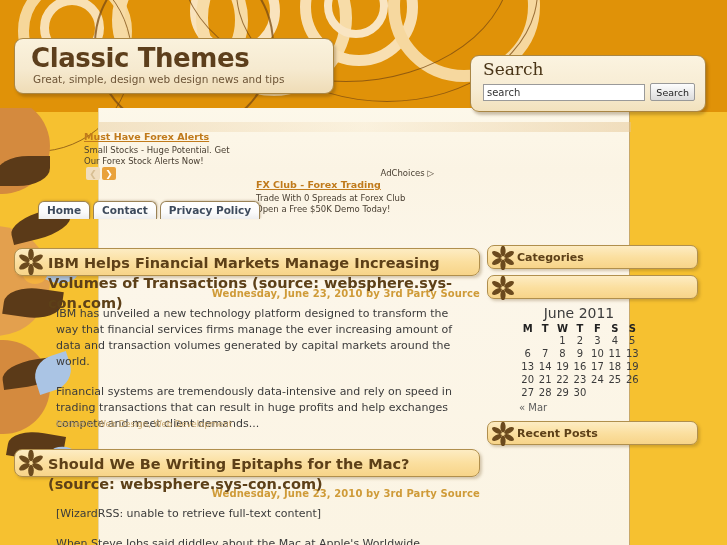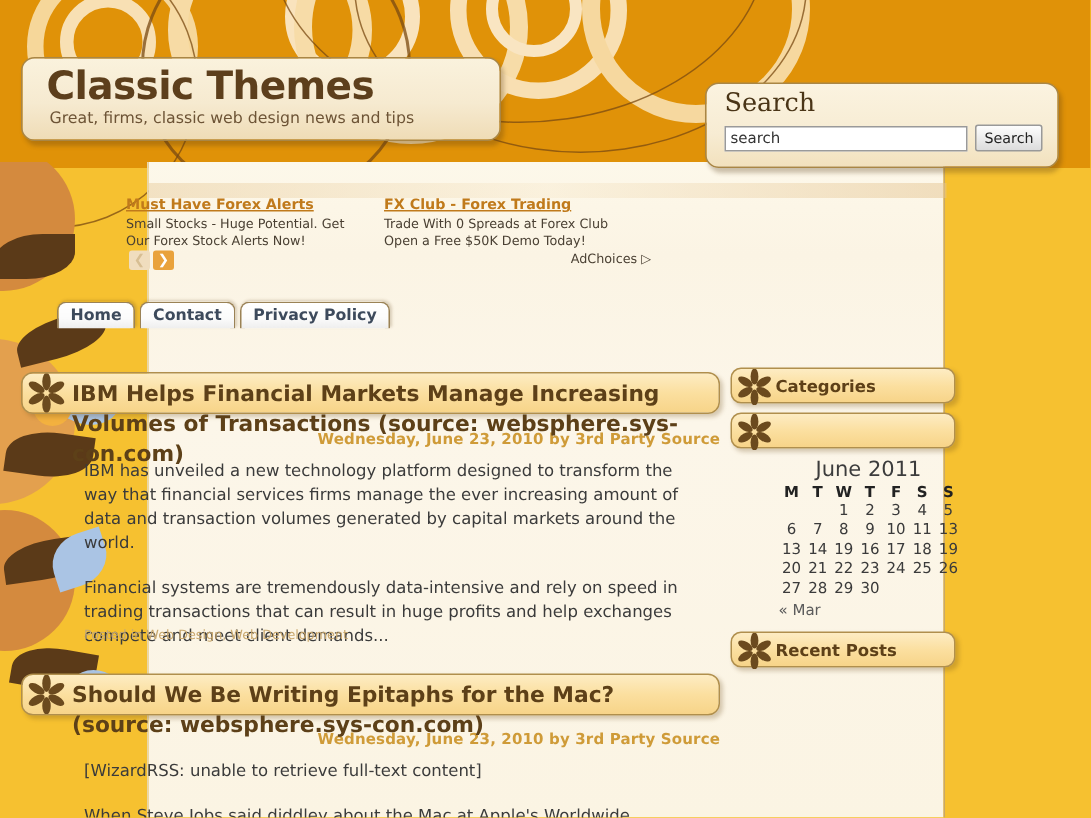--- a/index.html
+++ b/index.html
@@ -102,21 +102,21 @@
   }
   .post-meta{position:absolute;font-size:10px;font-weight:bold;color:#cf9b38;letter-spacing:.1px;}
   .post-body{position:absolute;font-size:11px;color:#3b3b3b;line-height:16px;}
   .post-body p{margin:0 0 14px 0;}
   .posted-in{position:absolute;font-size:8.5px;color:#c3a878;}
   .posted-in a{color:#c9a86e;text-decoration:none;cursor:pointer;}
 
   
   #sidebar{position:absolute;left:487px;top:245px;width:190px;}
   .widget-head{
-    position:relative;width:150px;height:24px;margin-bottom:6px;
+    position:relative;width:211px;height:24px;margin-bottom:6px;
     background:linear-gradient(to bottom,#fdecc3 0%,#fbdf9f 52%,#f7d489 100%);
     border:1px solid #b08f4d;border-radius:7px;
     box-shadow:2px 2px 3px rgba(110,80,30,.28);
     box-sizing:border-box;
   }
   .widget-head .wtitle{position:absolute;left:29px;top:5px;font-size:11px;font-weight:bold;color:#5d4018;}
   .widget-head .flower{left:3px;top:0px;width:24px;height:24px;}
   .widget-list{margin:0;padding:4px 0 10px 34px;list-style:none;}
   .widget-list li{font-size:10.5px;color:#4a4a4a;line-height:16px;cursor:pointer;}
 
@@ -164,37 +164,37 @@
     <div class="lf-circle" style="left:22px;top:150px;width:26px;height:26px;background:#f3b13f;"></div>
   </div>
 </div>
 
 <div id="page-sheet">
   <div id="sheet-streak"></div>
 </div>
 
 <div id="site-header">
   <div id="site-title">Classic Themes</div>
-  <div id="site-tagline">Great, firms, classic web design news and tips</div>
+  <div id="site-tagline">Great, simple, design web design news and tips</div>
 </div>
 
 <div id="search-widget">
   <div id="search-title">Search</div>
   <div id="search-row">
     <input id="search-input" type="text" value="search" style="">
     <button id="search-button">Search</button>
   </div>
 </div>
 
 <div id="ad-block">
   <div class="ad-col" style="left:0;">
     <div class="ad-title">Must Have Forex Alerts</div>
     <div class="ad-desc">Small Stocks - Huge Potential. Get Our Forex Stock Alerts Now!</div>
   </div>
-  <div class="ad-col" style="left:172px;">
+  <div class="ad-col" style="left:172px;margin-top:48px;">
     <div class="ad-title">FX Club - Forex Trading</div>
     <div class="ad-desc">Trade With 0 Spreads at Forex Club Open a Free $50K Demo Today!</div>
   </div>
   <div id="ad-prev">❮</div>
   <div id="ad-next">❯</div>
   <div id="adchoices">AdChoices ▷</div>
 </div>
 
 <div id="nav-tabs">
   <div class="nav-tab">Home</div>

